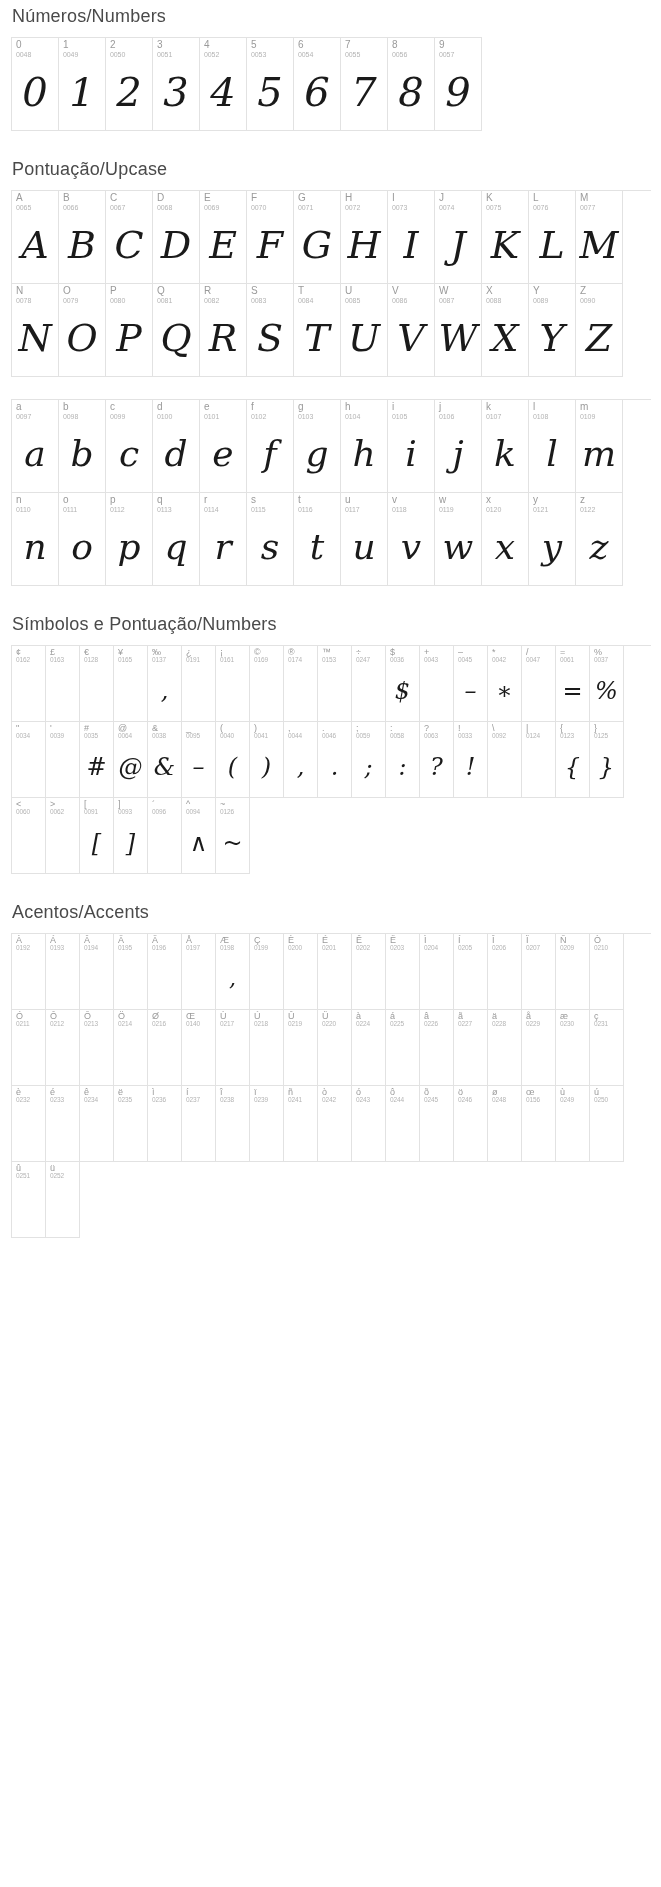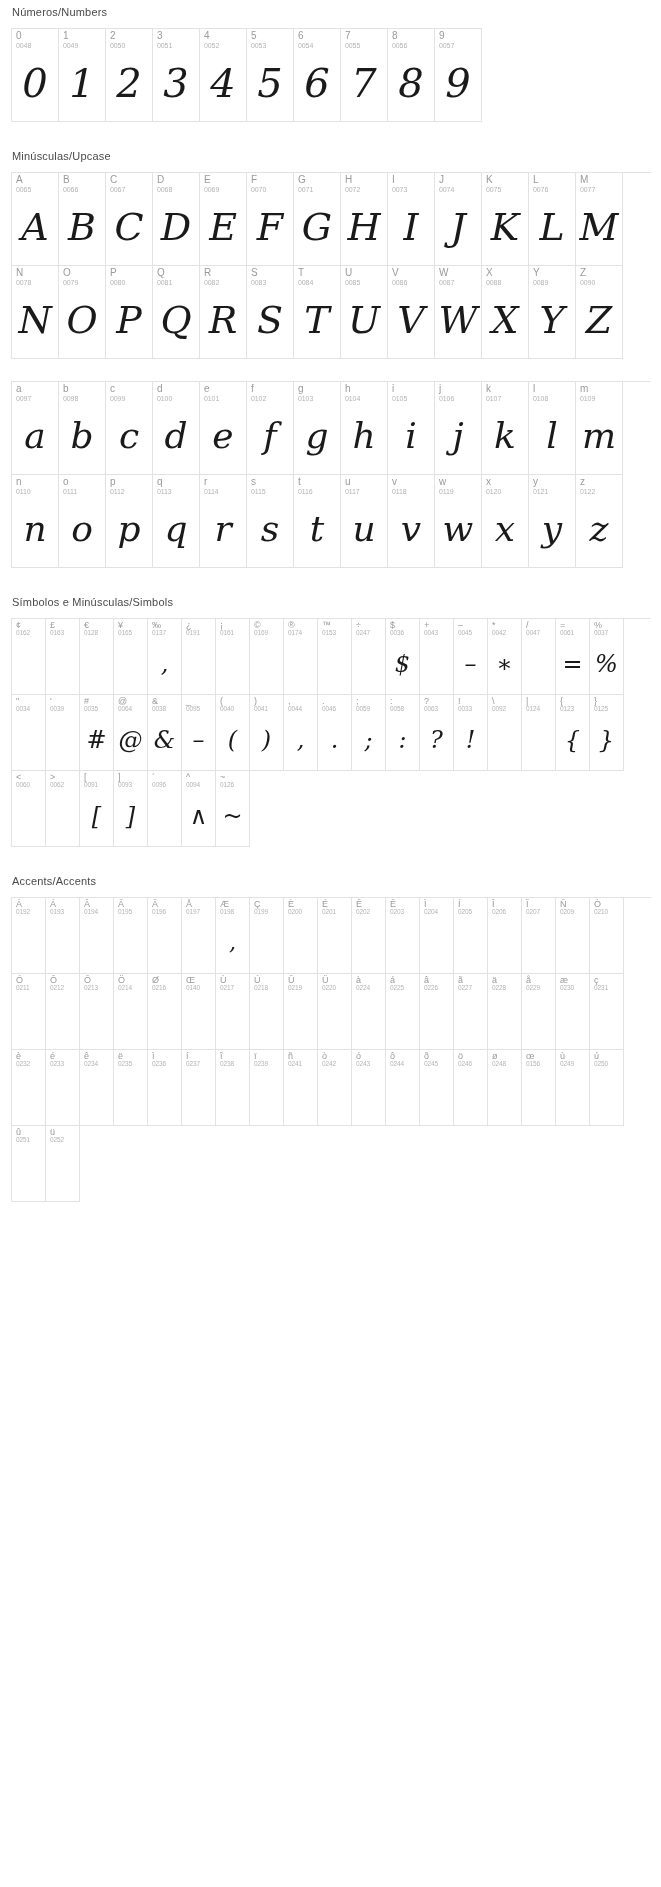--- a/index.html
+++ b/index.html
@@ -15,21 +15,21 @@
     color: #444;
   }
   .page {
     width: 661px;
     padding: 0 0 20px 0;
   }
   .section {
     margin: 0 0 22px 0;
   }
   .section-title {
-    font-size: 11px;
+    font-size: 18px;
     color: #4a4a4a;
     font-weight: 400;
     padding: 6px 0 10px 12px;
     letter-spacing: 0.2px;
   }
   .grid {
     display: flex;
     flex-wrap: wrap;
     margin-left: 11px;
     border-left: 1px solid #e2e2e2;
@@ -167,21 +167,21 @@
           <div class="cell">
             <div class="meta">
               <span class="ch">9</span>
               <span class="code">0057</span>
             </div>
             <div class="glyph">9</div>
           </div>
         </div>
       </div>
       <div class="section">
-        <div class="section-title">Minúsculas/Upcase</div>
+        <div class="section-title">Pontuação/Upcase</div>
         <div class="grid g-up">
           <div class="cell">
             <div class="meta">
               <span class="ch">A</span>
               <span class="code">0065</span>
             </div>
             <div class="glyph">A</div>
           </div>
           <div class="cell">
             <div class="meta">
@@ -540,21 +540,21 @@
           <div class="cell">
             <div class="meta">
               <span class="ch">z</span>
               <span class="code">0122</span>
             </div>
             <div class="glyph">z</div>
           </div>
         </div>
       </div>
       <div class="section">
-        <div class="section-title">Símbolos e Minúsculas/Simbols</div>
+        <div class="section-title">Símbolos e Pontuação/Numbers</div>
         <div class="grid g-sym">
           <div class="cell">
             <div class="meta">
               <span class="ch">¢</span>
               <span class="code">0162</span>
             </div>
             <div class="glyph"></div>
           </div>
           <div class="cell">
             <div class="meta">
@@ -846,21 +846,21 @@
           <div class="cell">
             <div class="meta">
               <span class="ch">~</span>
               <span class="code">0126</span>
             </div>
             <div class="glyph">~</div>
           </div>
         </div>
       </div>
       <div class="section">
-        <div class="section-title">Accents/Accents</div>
+        <div class="section-title">Acentos/Accents</div>
         <div class="grid g-acc">
           <div class="cell">
             <div class="meta">
               <span class="ch">À</span>
               <span class="code">0192</span>
             </div>
             <div class="glyph"></div>
           </div>
           <div class="cell">
             <div class="meta">

